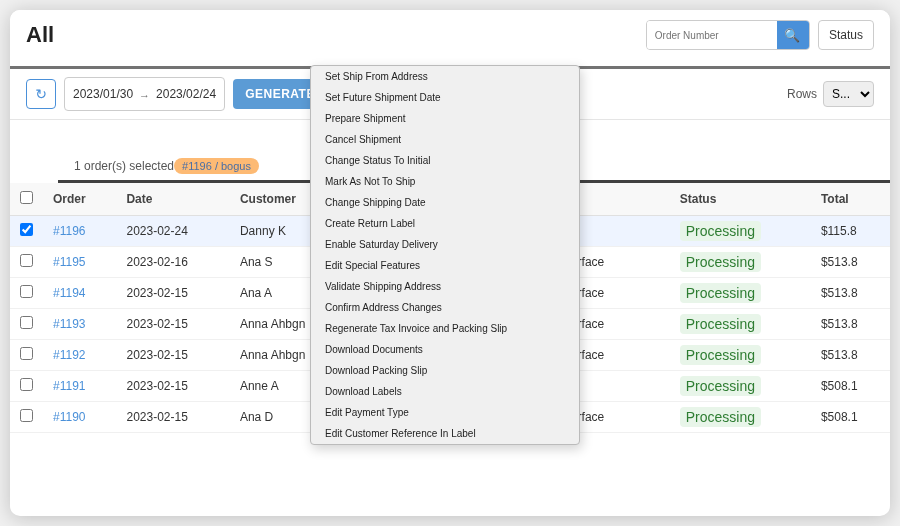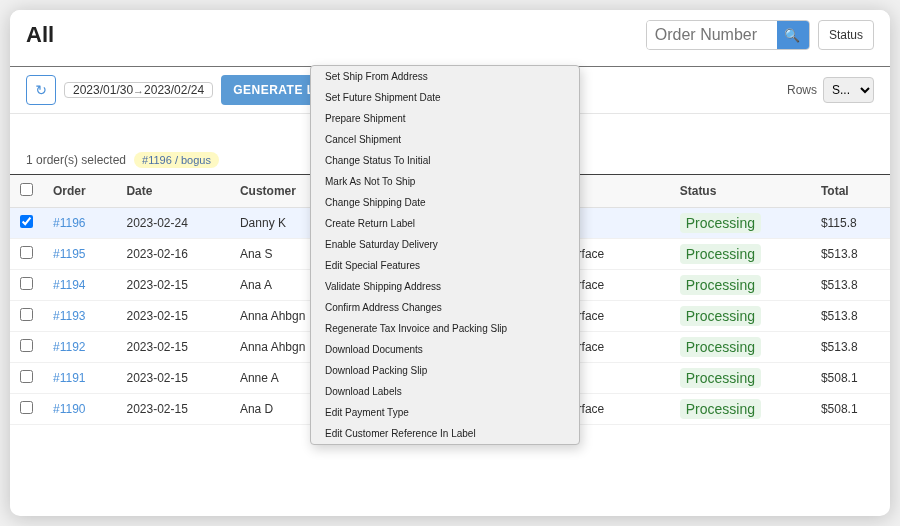--- a/index.html
+++ b/index.html
@@ -20,21 +20,21 @@
       background: #fff;
       border-radius: 10px;
       box-shadow: 0 2px 20px rgba(0,0,0,0.2);
       overflow: hidden;
       display: flex;
       flex-direction: column;
       position: relative;
     }
     .header {
       padding: 10px 16px 8px;
-      border-bottom: 1px solid #737373;
+      border-bottom: 3px solid #737373;
       background: #fff;
     }
     .header-top {
       display: flex;
       align-items: center;
       justify-content: space-between;
       margin-bottom: 8px;
     }
     .page-title {
       font-size: 22px;
@@ -51,21 +51,21 @@
       align-items: center;
       border: 1px solid #ccc;
       border-radius: 4px;
       overflow: hidden;
       height: 30px;
     }
     .search-input {
       border: none;
       outline: none;
       padding: 0 8px;
-      font-size: 16px;
+      font-size: 10px;
       width: 130px;
       height: 100%;
       color: #888;
     }
     .search-btn {
       background: #4a90d9;
       border: none;
       color: #fff;
       padding: 0 8px;
       height: 100%;
@@ -99,27 +99,27 @@
       display: flex;
       align-items: center;
       justify-content: center;
       cursor: pointer;
       color: #4a90d9;
       font-size: 14px;
     }
     .date-range {
       display: flex;
       align-items: center;
-      gap: 0;
+      gap: 6px;
       border: 1px solid #ccc;
       border-radius: 4px;
       padding: 4px 8px;
       font-size: 12px;
       color: #333;
-      height: 16px;
+      height: 34px;
     }
     .arrow-icon { color: #666; font-size: 11px; }
     .generate-btn {
       background: #5b9bd5;
       color: #fff;
       border: none;
       border-radius: 4px;
       padding: 6px 12px;
       font-size: 12px;
       font-weight: 600;
@@ -160,28 +160,29 @@
       display: flex;
       align-items: center;
       justify-content: center;
       cursor: pointer;
       font-size: 11px;
       color: #555;
     }
     .selected-badge-row {
       display: flex;
       align-items: center;
-      gap: 8px;
+      gap: 0;
       padding: 4px 16px 6px;
       font-size: 12px;
       color: #555;
-      border-bottom: 1px solid #404040;
+      border-bottom: 3px solid #404040;
+      margin-left: 48px;
     }
     .badge {
-      background: #fef9c3;
+      background: #fdba74;
       color: #4a6fa5;
       border-radius: 12px;
       padding: 2px 8px;
       font-size: 11px;
     }
     .table-container {
       flex: 1;
       overflow: hidden;
     }
     table {

